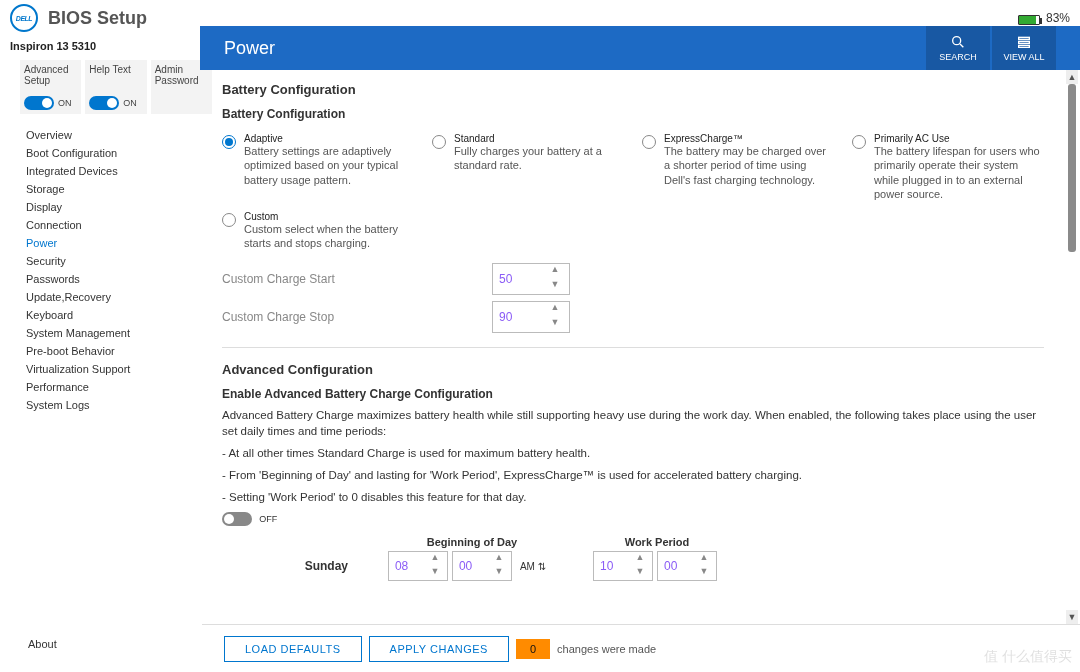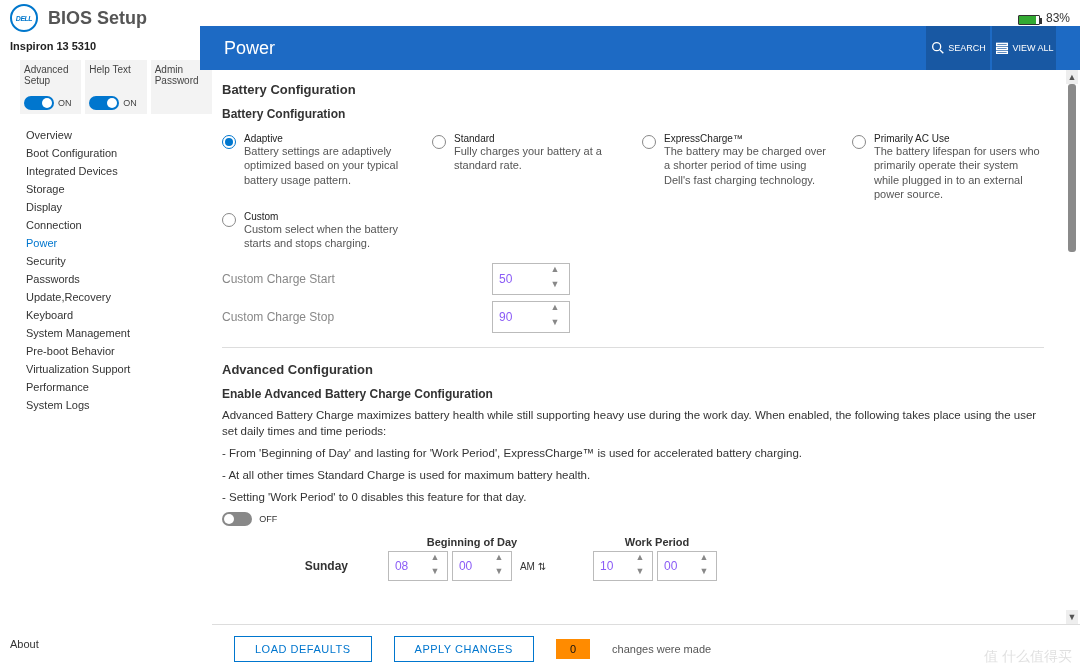--- a/index.html
+++ b/index.html
@@ -23,28 +23,28 @@
 .toggle { width:30px; height:14px; border-radius:7px; background:#0076ce; position:relative; display:inline-block; vertical-align:middle; }
 .toggle.off { background:#888; }
 .toggle::after { content:""; position:absolute; width:10px; height:10px; border-radius:50%; background:#fff; top:2px; right:2px; }
 .toggle.off::after { left:2px; right:auto; }
 .toggle-label { font-size:9px; margin-left:4px; vertical-align:middle; }
 
 .nav { list-style:none; padding:8px 10px; }
 .nav li { padding:3px 0; font-size:11px; color:#333; cursor:pointer; }
 .nav li.active { color:#0076ce; }
 
-.about { position:absolute; bottom:22px; left:10px; font-size:11px; color:#333; }
+.about { position:absolute; bottom:22px; left:28px; font-size:11px; color:#333; }
 
 
 .main { position:absolute; left:200px; right:0; top:26px; bottom:48px; }
 .bluebar { background:#1d6ac4; color:#fff; height:44px; display:flex; align-items:center; padding:0 24px; }
 .bluebar h1 { font-weight:300; font-size:18px; }
 .bluebar .actions { margin-left:auto; display:flex; gap:2px; }
-.bluebar .act { background:#1858a3; width:64px; height:44px; display:flex; flex-direction:row; align-items:center; justify-content:center; font-size:9px; cursor:pointer; gap:2px; }
+.bluebar .act { background:#1858a3; width:64px; height:44px; display:flex; flex-direction:column; align-items:center; justify-content:center; font-size:9px; cursor:pointer; gap:2px; }
 .act svg, .act .glyph { width:16px; height:16px; }
 
 .content { position:absolute; top:44px; left:0; right:0; bottom:0; overflow-y:auto; padding:12px 36px 12px 22px; }
 .content h2 { font-size:13px; font-weight:bold; margin-bottom:10px; }
 .content h3 { font-size:12px; font-weight:bold; margin:6px 0; }
 .content p { font-size:11.5px; color:#333; margin:6px 0; line-height:1.4; }
 
 .radio-grid { display:flex; flex-wrap:wrap; gap:10px 20px; margin:12px 0; }
 .radio-opt { width:190px; display:flex; gap:8px; }
 .radio { width:14px; height:14px; border:1px solid #888; border-radius:50%; flex-shrink:0; margin-top:2px; position:relative; }
@@ -70,21 +70,21 @@
 .sched-row .stepper { width:60px; height:30px; margin-right:4px; }
 .sched-row .stepper input{ width:34px; }
 .ampm { font-size:10px; margin:0 10px 0 4px; align-self:center; }
 
 .scrollbar { position:absolute; right:2px; top:44px; bottom:0; width:12px; }
 .scroll-up, .scroll-down { height:14px; background:#eee; color:#555; font-size:9px; text-align:center; line-height:14px; }
 .scroll-track { position:absolute; top:14px; bottom:14px; left:0; right:0; }
 .scroll-thumb { position:absolute; left:2px; right:2px; top:0; height:32%; background:#8a8a8a; border-radius:3px; }
 
 
-.bottombar { position:absolute; bottom:0; left:212px; right:0; height:48px; border-top:1px solid #ddd; display:flex; align-items:center; padding:0 22px; gap:22px; background:#fff; }
+.bottombar { position:absolute; bottom:0; left:202px; right:0; height:48px; border-top:1px solid #ddd; display:flex; align-items:center; padding:0 22px; gap:7px; background:#fff; }
 .btn { border:1px solid #0076ce; color:#0076ce; background:#fff; padding:6px 20px; font-size:11px; cursor:pointer; letter-spacing:0.5px; }
 .badge { background:#ff8b00; color:#111; padding:4px 14px; font-size:11px; }
 .changes-text { font-size:11px; color:#555; }
 
 
 .wm { position:absolute; bottom:6px; right:8px; opacity:.15; font-size:14px; pointer-events:none; }
 </style>
 </head>
 <body>
 
@@ -218,22 +218,22 @@
             <span>▼</span>
           </div>
       </div>
     </div>
 
     <hr>
 
     <h2>Advanced Configuration</h2>
     <h3>Enable Advanced Battery Charge Configuration</h3>
     <p>Advanced Battery Charge maximizes battery health while still supporting heavy use during the work day. When enabled, the following takes place using the user set daily times and time periods:</p>
+    <p> - At all other times Standard Charge is used for maximum battery health.</p>
     <p> - From 'Beginning of Day' and lasting for 'Work Period', ExpressCharge™ is used for accelerated battery charging.</p>
-    <p> - At all other times Standard Charge is used for maximum battery health.</p>
     <p> - Setting 'Work Period' to 0 disables this feature for that day.</p>
     <div style="margin:6px 0;">
       <span class="toggle off"></span>
       <span class="toggle-label">OFF</span>
     </div>
 
     <div class="sched">
       <div class="sched-head">
         <div class="day-col"></div>
         <div class="bod-col">Beginning of Day</div>

